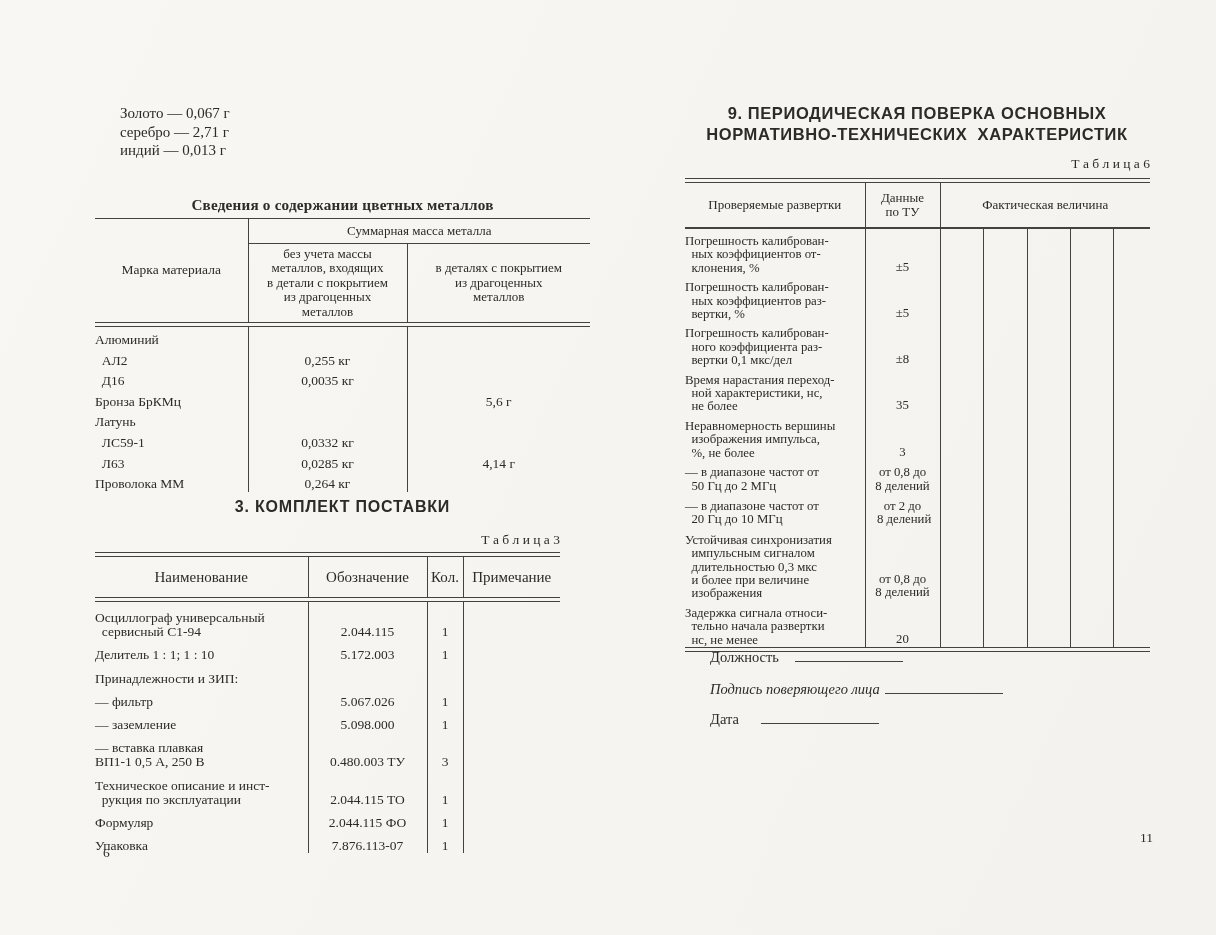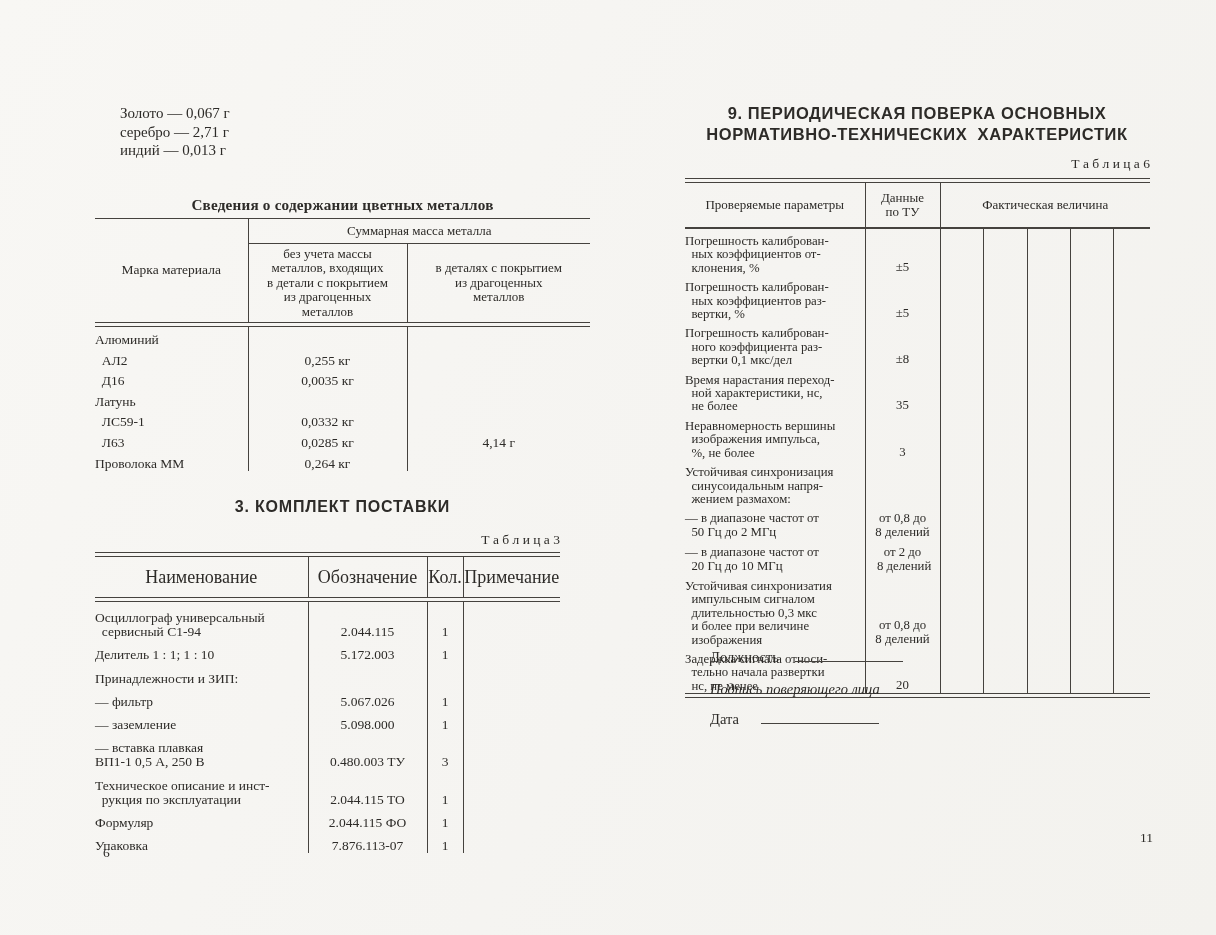--- a/index.html
+++ b/index.html
@@ -22,21 +22,21 @@
   .rule-thick{border-top:2px solid #45423e;height:0;}
   
   table{border-collapse:collapse;table-layout:fixed;width:100%;}
   td{padding:0;vertical-align:top;color:#2d2b28;}
   .vl{border-left:1px solid #45423e;}
   
   #t1-head td{font-size:13px;line-height:14.5px;vertical-align:middle;}
   #t1-body td{font-size:13.5px;line-height:14.6px;padding-top:6px;}
   #t1-body td.val{text-align:center;}
   
-  #t3-head td{font-size:18px;vertical-align:middle;text-align:center;height:40px;}
+  #t3-head td{font-size:15px;vertical-align:middle;text-align:center;height:40px;}
   #t3-body td{font-size:13.5px;line-height:14.2px;padding-top:9px;}
   #t3-body td.val{text-align:center;vertical-align:bottom;}
   
   #t6-head td{font-size:13px;line-height:14px;vertical-align:middle;text-align:center;height:44px;}
   #t6-body td{font-size:12.8px;line-height:13.4px;padding-top:6px;}
   #t6-body td.tu{text-align:center;vertical-align:bottom;padding-bottom:1px;}
   .metals{font-size:15px;line-height:18.5px;}
   .t1-title{font-size:15.2px;letter-spacing:.2px;}
   .sec-title{font-size:16px;letter-spacing:.8px;}
   .tbl-label{font-size:13.5px;}
@@ -101,20 +101,25 @@
               <td class="pre">  АЛ2</td>
               <td class="vl val">0,255 кг</td>
               <td class="vl val"></td>
             </tr>
             <tr>
               <td class="pre">  Д16</td>
               <td class="vl val">0,0035 кг</td>
               <td class="vl val"></td>
             </tr>
             <tr>
+              <td class="pre">Бронза БрКМц</td>
+              <td class="vl val"></td>
+              <td class="vl val">5,6 г</td>
+            </tr>
+            <tr>
               <td class="pre">Латунь</td>
               <td class="vl val"></td>
               <td class="vl val"></td>
             </tr>
             <tr>
               <td class="pre">  ЛС59-1</td>
               <td class="vl val">0,0332 кг</td>
               <td class="vl val"></td>
             </tr>
             <tr>
@@ -237,21 +242,21 @@
     <div class="abs" style="left:65px;top:178px;width:465px;">
       <div class="rule2"></div>
       <table id="t6-head">
         <colgroup>
             <col style="width:180px">
             <col style="width:75px">
             <col style="width:210px">
           </colgroup>
         <tbody>
             <tr>
-          <td>Проверяемые параметры</td>
+          <td>Проверяемые развертки</td>
           <td class="vl pre">Данные
 по ТУ</td>
           <td class="vl">Фактическая величина</td>
         </tr>
       </tbody>
         </table>
       <div class="rule-thick"></div>
       <table id="t6-body">
         <colgroup>
           <col style="width:180px">
@@ -312,31 +317,20 @@
   изображения импульса,
   %, не более</td>
               <td class="vl tu pre">3</td>
               <td class="vl"></td>
               <td class="vl"></td>
               <td class="vl"></td>
               <td class="vl"></td>
               <td class="vl"></td>
             </tr>
             <tr>
-              <td class="pre">Устойчивая синхронизация
-  синусоидальным напря-
-  жением размахом:</td>
-              <td class="vl tu pre"></td>
-              <td class="vl"></td>
-              <td class="vl"></td>
-              <td class="vl"></td>
-              <td class="vl"></td>
-              <td class="vl"></td>
-            </tr>
-            <tr>
               <td class="pre">— в диапазоне частот от
   50 Гц до 2 МГц</td>
               <td class="vl tu pre">от 0,8 до
 8 делений</td>
               <td class="vl"></td>
               <td class="vl"></td>
               <td class="vl"></td>
               <td class="vl"></td>
               <td class="vl"></td>
             </tr>

